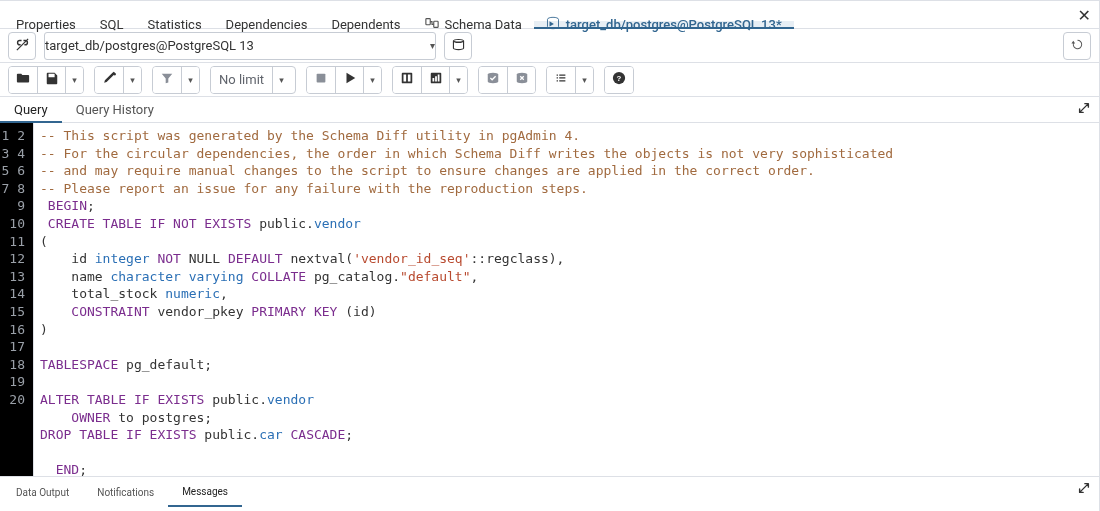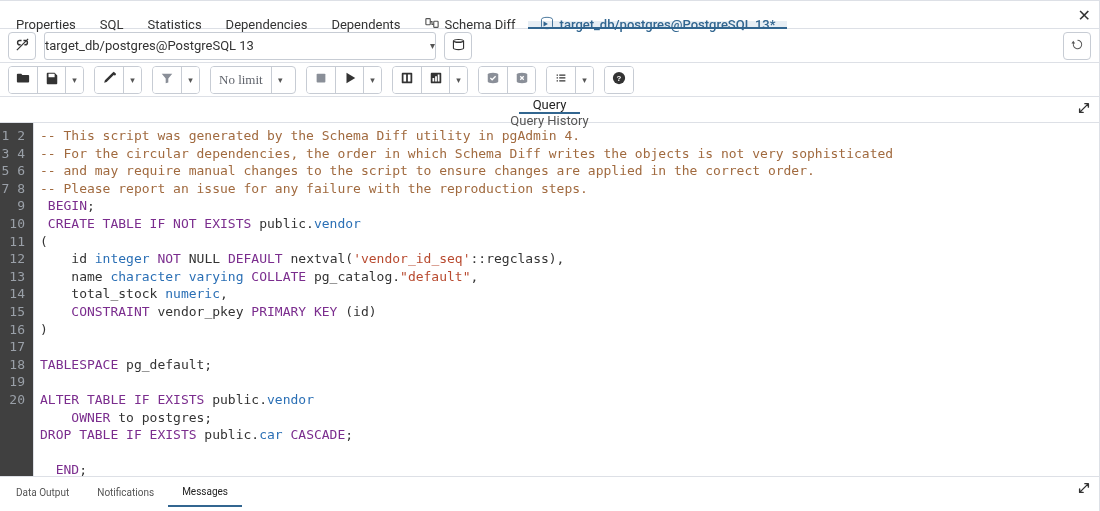--- a/index.html
+++ b/index.html
@@ -123,31 +123,30 @@
     padding:0 6px;
     cursor:pointer;
     color:#333;
     font-size:13px;
     background:var(--btn-bg);
   }
   .btn-group .gbtn + .gbtn{border-left:1px solid var(--border2);}
   .btn-group .gbtn.caret{min-width:18px;}
   .btn-group .gbtn svg{width:14px;height:14px;fill:currentColor;}
   .btn-group .gbtn .tri{font-size:9px;color:#555;}
-  .btn-group.nolimit .gbtn{color:var(--muted);font-family:Liberation Serif, serif;}
+  .btn-group.nolimit .gbtn{color:var(--muted);}
   .btn-group.nolimit{min-width:86px;}
   .btn-group.nolimit .label{padding:0 8px;}
   
   .query-tabs{
     display:flex;
     align-items:center;
     height:26px;
     border-bottom:1px solid var(--border);
     position:relative;
-    flex-direction:column;
   }
   .qtab{
     padding:0 14px;
     height:26px;
     display:flex;align-items:center;
     cursor:pointer;
     color:#555;
     font-size:13px;
   }
   .qtab.active{
@@ -166,21 +165,21 @@
     font-size:13px;
     line-height:17.6px;
     overflow:hidden;
     border-bottom:1px solid var(--border);
   }
   .gutter{
     width:34px;
     text-align:right;
     padding:4px 8px 4px 0;
     color:var(--gutter);
-    background:#404040;
+    background:#000000;
     border-right:1px solid var(--border);
     user-select:none;
   }
   .code{
     padding:4px 0 4px 6px;
     white-space:pre;
     color:#333;
     overflow:auto;
   }
   .code .cm{color:var(--comment);}
@@ -291,21 +290,21 @@
   <div class="top-tab">
       <span>Dependencies</span>
     </div>
   <div class="top-tab">
       <span>Dependents</span>
     </div>
   <div class="top-tab with-icon">
     <span style="color:#555;"><svg viewBox="0 0 16 16">
           <use href="#i-schema"></use>
         </svg></span>
-    <span>Schema Diff</span>
+    <span>Schema Data</span>
   </div>
   <div class="top-tab with-icon active">
     <span style="color:var(--tab-active);"><svg viewBox="0 0 16 16">
           <use href="#i-qtool"></use>
         </svg></span>
     <span>target_db/postgres@PostgreSQL 13*</span>
   </div>
   <div class="top-close">
     <span>✕</span>
   </div>

